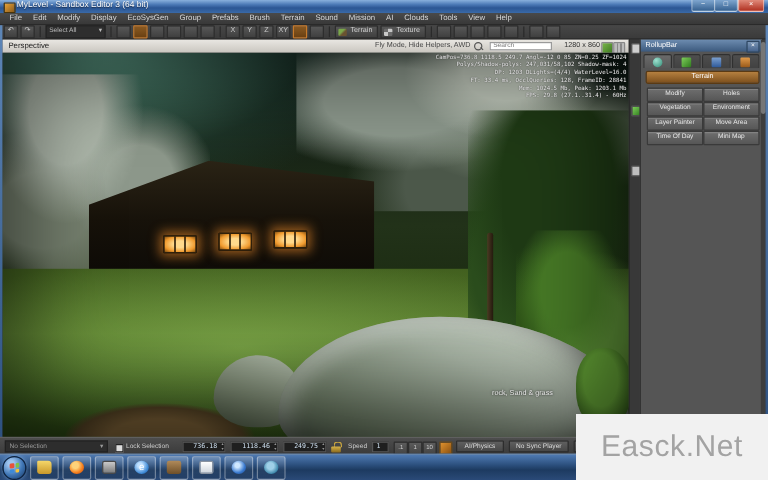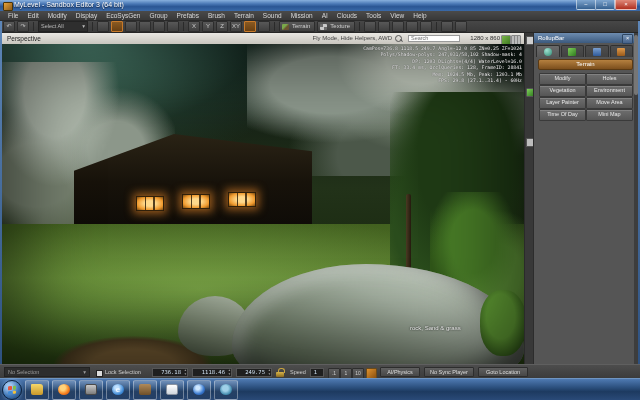--- a/index.html
+++ b/index.html
@@ -387,14 +387,17 @@
         <span class="glyph" id="g-notepad"></span>
       </div>
     <div class="task-icon">
         <span class="glyph" id="g-wmp"></span>
       </div>
     <div class="task-icon">
         <span class="glyph" id="g-network"></span>
       </div>
   </div>
 
+  <div class="abs" id="watermark">
+    <span id="watermark-text">Easck.Net</span>
+  </div>
 
 </div>
 
 </body></html>

